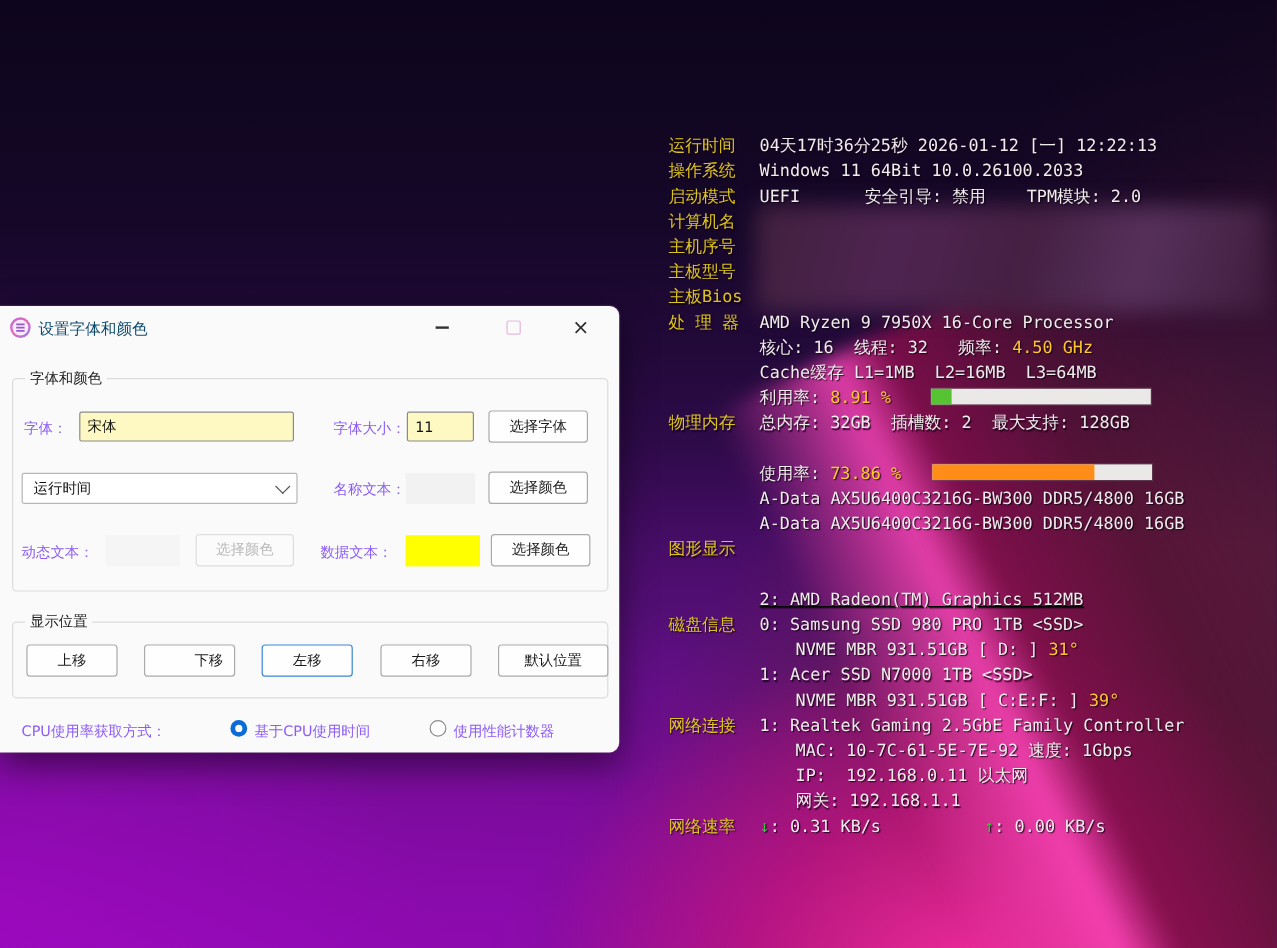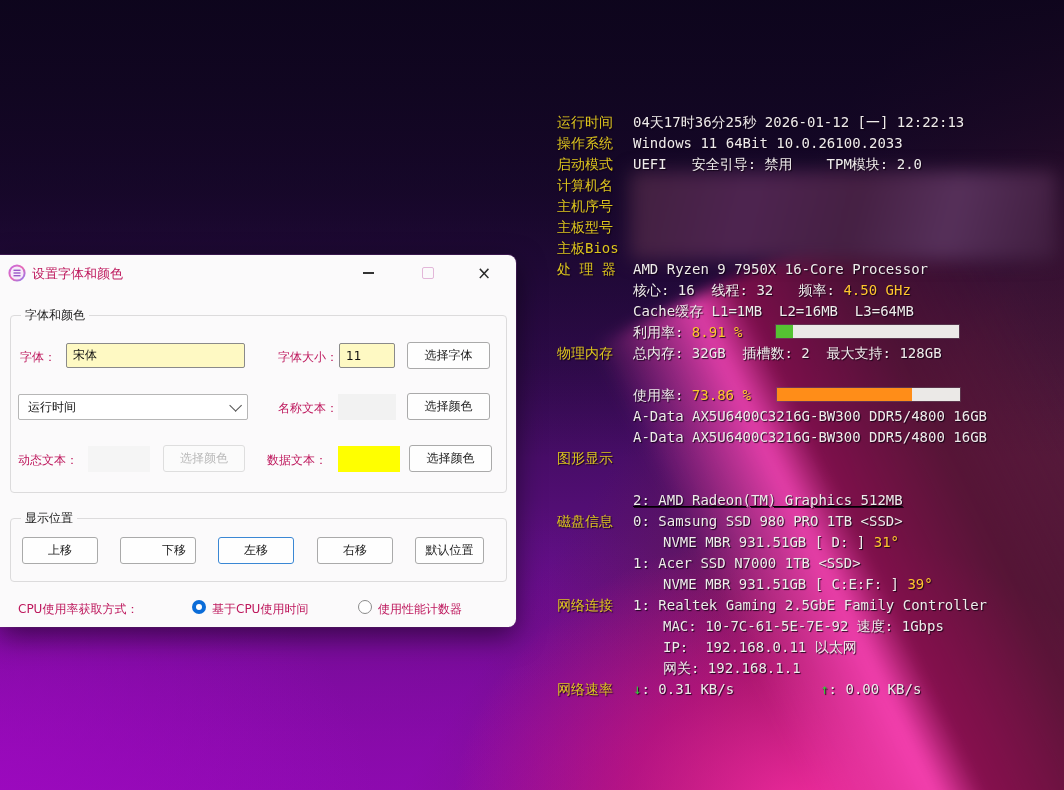--- a/index.html
+++ b/index.html
@@ -37,34 +37,34 @@
     border-radius:5px;filter:blur(9px);
     background:linear-gradient(105deg,#41203f 0%,#4e2450 28%,#452043 52%,#56305a 74%,#3f1d3e 100%);}
 
   
   .dialog{position:absolute;left:0;top:255px;width:516px;height:372px;z-index:10;
     background:#fbfafb;border-radius:0 8px 8px 0;
     box-shadow:0 10px 28px rgba(0,0,0,0.5), 0 0 0 1px rgba(130,60,150,0.35);
     font-size:12px;color:#1a1a1a;}
   .titlebar{position:absolute;left:0;top:0;width:100%;height:36px;border-radius:0 8px 0 0;}
   .title-icon{position:absolute;left:8px;top:9px;width:18px;height:18px;}
-  .title-text{position:absolute;left:32px;top:10px;font-size:13px;color:#be185d;}
+  .title-text{position:absolute;left:32px;top:10px;font-size:13px;color:#0c4a6e;}
   .winbtn{position:absolute;top:4px;width:30px;height:28px;display:flex;align-items:center;justify-content:center;}
   .btn-min{left:353px;}
   .btn-min i{display:block;width:11px;height:1.5px;background:#333;}
   .btn-max{left:413px;}
   .btn-max i{display:block;width:10px;height:10px;border:1.4px solid #e3b7d9;border-radius:2px;}
   .btn-close{left:469px;font-size:17px;color:#2a2a2a;font-family:"DejaVu Sans",sans-serif;}
 
   .groupbox{position:absolute;border:1px solid #dcdbdc;border-radius:4px;background:transparent;}
   .gb1{left:10px;top:60px;width:495px;height:176px;}
   .gb2{left:10px;top:263px;width:495px;height:62px;}
   .legend{position:absolute;top:-9px;left:10px;background:#fbfafb;padding:0 4px;font-size:12px;color:#202020;}
 
-  .dlabel{position:absolute;font-size:12px;color:#be185d;}
+  .dlabel{position:absolute;font-size:12px;color:#8b5cf6;}
   .dinput{position:absolute;height:25px;border:1px solid #8a8a8a;border-radius:2px;background:#fef9c3;
     font-size:12px;color:#111;padding:0 6px;box-sizing:border-box;font-family:inherit;}
   .dbtn{position:absolute;height:27px;border:1px solid #aaaaaa;border-radius:3px;background:#fefefe;
     font-size:12px;color:#1b1b1b;display:flex;align-items:center;justify-content:center;box-sizing:border-box;}
   .dbtn.focus{border:1px solid #3a87d4;}
   .dbtn.disabled{color:#b9b9b9;border-color:#dedede;background:#fbfbfb;}
   .swatch{position:absolute;height:26px;box-sizing:border-box;}
   .dropdown{position:absolute;left:18px;top:139px;width:230px;height:26px;border:1px solid #b6b6b6;
     border-radius:2px;background:#fff;display:flex;align-items:center;justify-content:space-between;
     padding:0 9px;box-sizing:border-box;font-size:12px;color:#111;}
@@ -79,21 +79,21 @@
 <body>
 
 <div class="screen">
   <div class="beam"></div>
 
   <div class="redaction"></div>
 
   <div class="overlay">
       <div class="ov-row"><span class="ov-label">运行时间</span><span class="ov-content" style="padding-left: 0px;"><span class="seg-w">04天17时36分25秒 2026-01-12 [一] 12:22:13</span></span></div>
       <div class="ov-row"><span class="ov-label">操作系统</span><span class="ov-content" style="padding-left: 0px;"><span class="seg-w">Windows 11 64Bit 10.0.26100.2033</span></span></div>
-      <div class="ov-row"><span class="ov-label">启动模式</span><span class="ov-content" style="padding-left: 0px;"><span class="seg-w">UEFI</span><span class="seg-w" style="margin-left: 25px;">安全引导: 禁用</span><span class="seg-w" style="margin-left: 34px;">TPM模块: 2.0</span></span></div>
+      <div class="ov-row"><span class="ov-label">启动模式</span><span class="ov-content" style="padding-left: 0px;"><span class="seg-w">UEFI</span><span class="seg-w" style="margin-left: 54px;">安全引导: 禁用</span><span class="seg-w" style="margin-left: 34px;">TPM模块: 2.0</span></span></div>
       <div class="ov-row"><span class="ov-label">计算机名</span><span class="ov-content" style="padding-left: 0px;"></span></div>
       <div class="ov-row"><span class="ov-label">主机序号</span><span class="ov-content" style="padding-left: 0px;"></span></div>
       <div class="ov-row"><span class="ov-label">主板型号</span><span class="ov-content" style="padding-left: 0px;"></span></div>
       <div class="ov-row"><span class="ov-label">主板Bios</span><span class="ov-content" style="padding-left: 0px;"></span></div>
       <div class="ov-row"><span class="ov-label">处 理 器</span><span class="ov-content" style="padding-left: 0px;"><span class="seg-w">AMD Ryzen 9 7950X 16-Core Processor</span></span></div>
       <div class="ov-row"><span class="ov-label"></span><span class="ov-content" style="padding-left: 0px;"><span class="seg-w">核心: 16  线程: 32   频率: </span><span class="seg-y">4.50 GHz</span></span></div>
       <div class="ov-row"><span class="ov-label"></span><span class="ov-content" style="padding-left: 0px;"><span class="seg-w">Cache缓存 L1=1MB  L2=16MB  L3=64MB</span></span></div>
       <div class="ov-row"><span class="ov-label"></span><span class="ov-content" style="padding-left: 0px;"><span class="seg-w">利用率: </span><span class="seg-y">8.91 %</span><span class="ov-bar" style="margin-left: 34px;"><span class="ov-fill green" style="width: 8.91%;"></span></span></span></div>
       <div class="ov-row"><span class="ov-label">物理内存</span><span class="ov-content" style="padding-left: 0px;"><span class="seg-w">总内存: 32GB  插槽数: 2  最大支持: 128GB</span></span></div>
       <div class="ov-row"><span class="ov-label"></span></div>
@@ -165,21 +165,21 @@
     <div class="dbtn" style="left:409px;top:190px;width:83px;">选择颜色</div>
 
     <div class="groupbox gb2">
       <span class="legend">显示位置</span>
     </div>
     <div id="pos-buttons">
         <div class="dbtn" style="left: 22px; top: 282px; width: 76px;">上移</div>
         <div class="dbtn" style="left: 120px; top: 282px; width: 76px; padding-left: 32px;">下移</div>
         <div class="dbtn focus" style="left: 218px; top: 282px; width: 76px;">左移</div>
         <div class="dbtn" style="left: 317px; top: 282px; width: 76px;">右移</div>
-        <div class="dbtn" style="left: 415px; top: 282px; width: 69px;">默认位置</div>
+        <div class="dbtn" style="left: 415px; top: 282px; width: 92px;">默认位置</div>
       </div>
 
     <span class="dlabel" style="left:18px;top:346px;">CPU使用率获取方式：</span>
     <div id="cpu-radios">
         <span class="radio on" style="left: 192px; top: 345px;"></span>
         <span class="dlabel" style="left: 212px; top: 346px;">基于CPU使用时间</span>
         <span class="radio" style="left: 358px; top: 345px;"></span>
         <span class="dlabel" style="left: 378px; top: 346px;">使用性能计数器</span>
       </div>
   </div>

